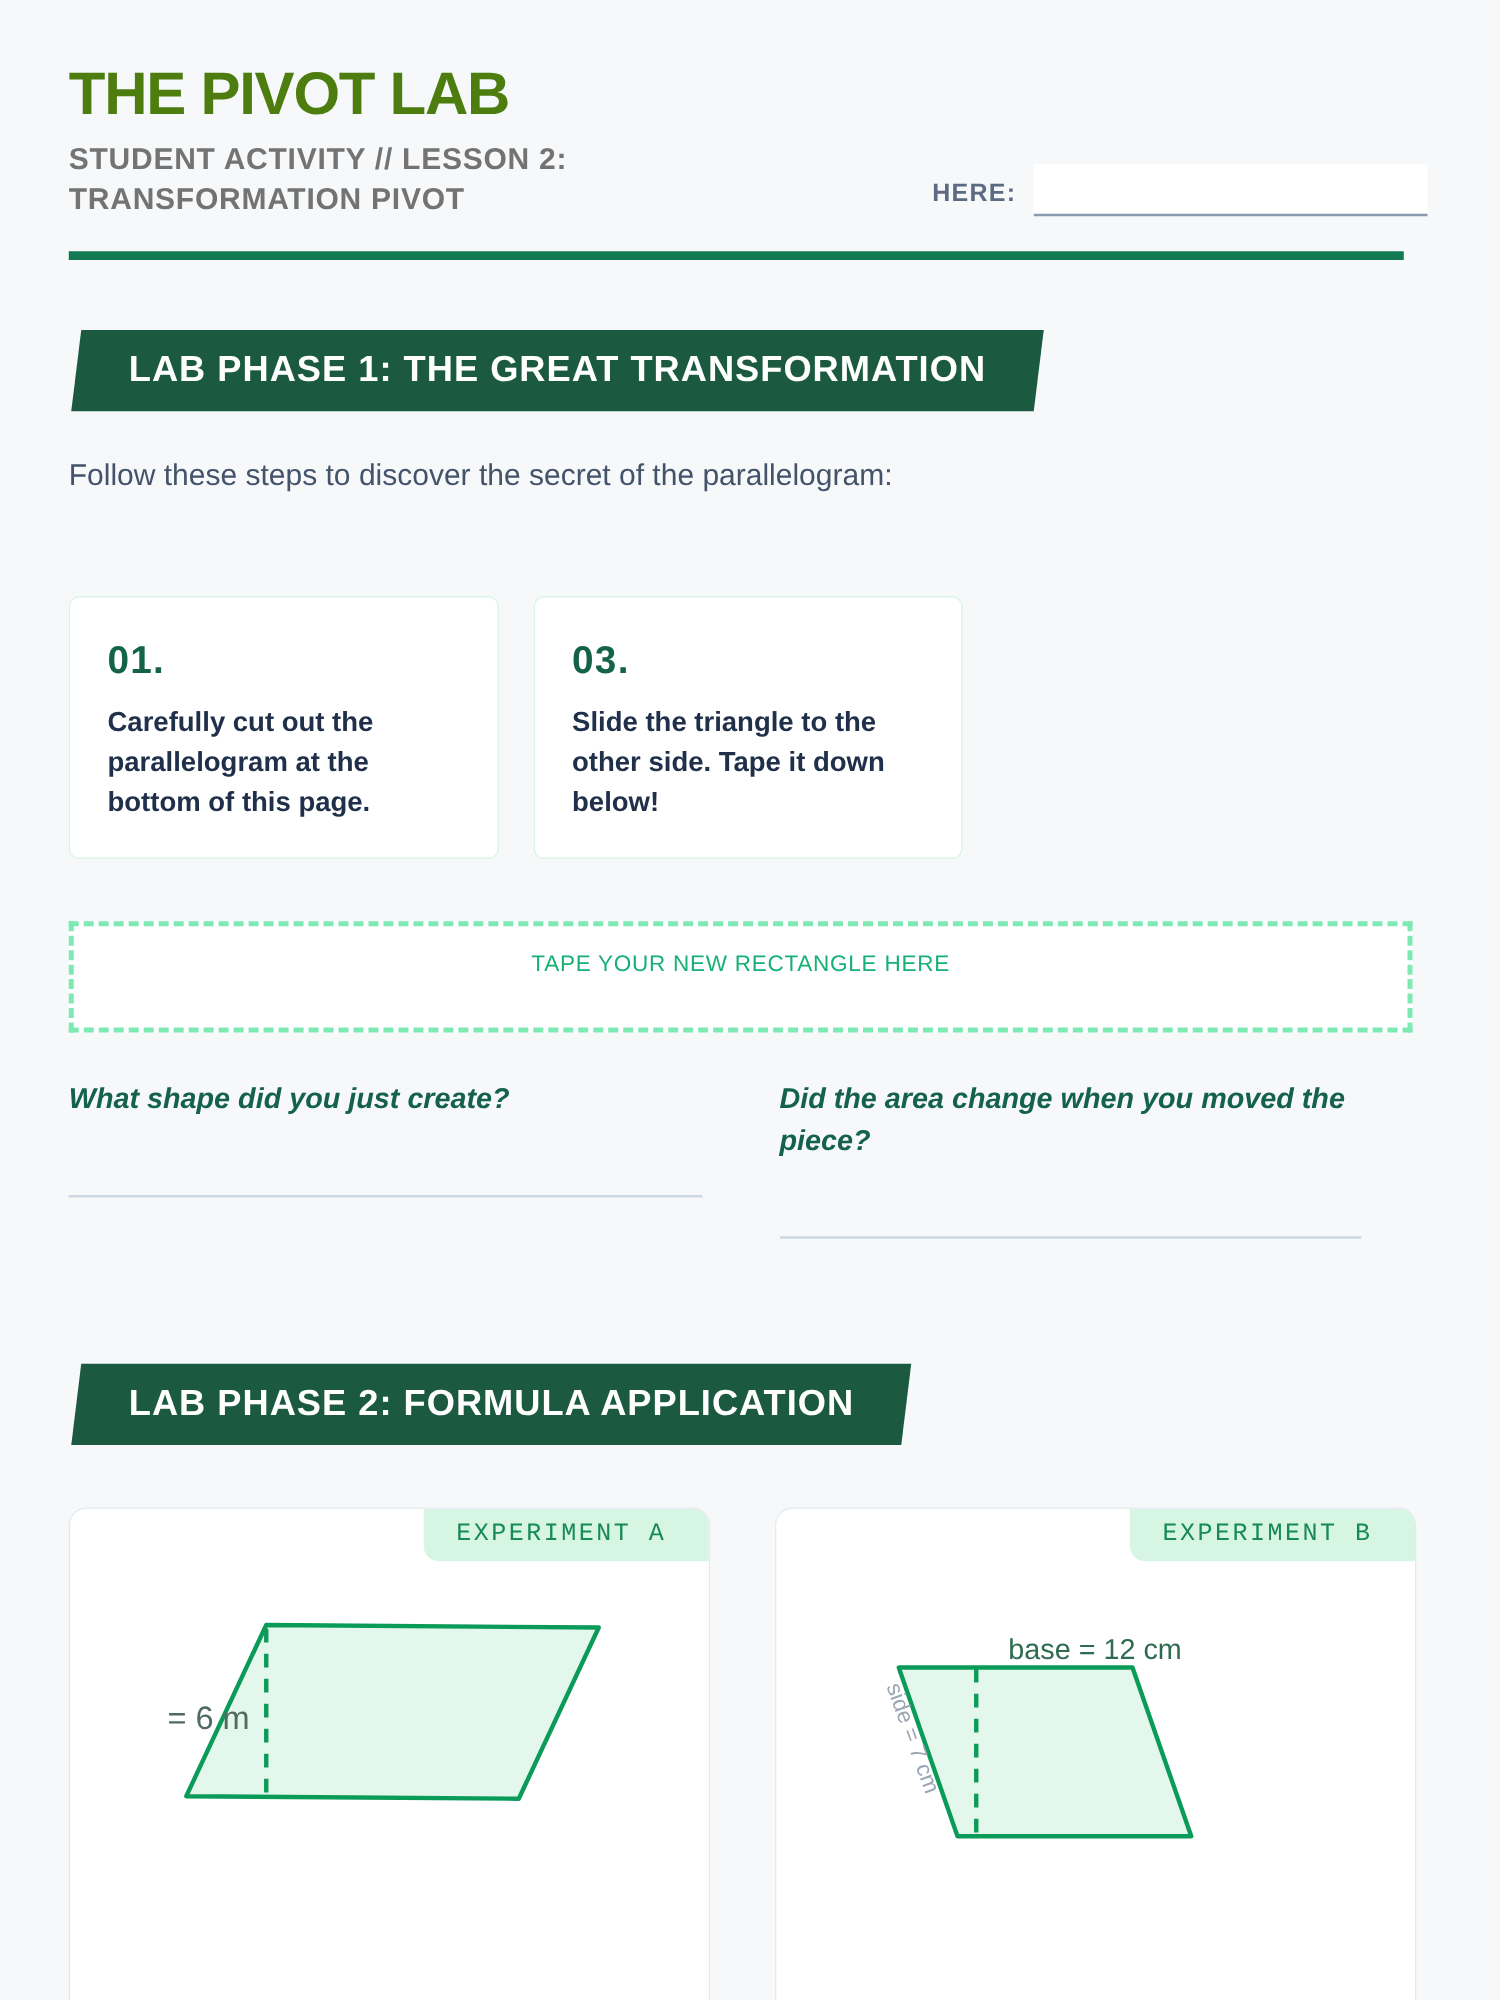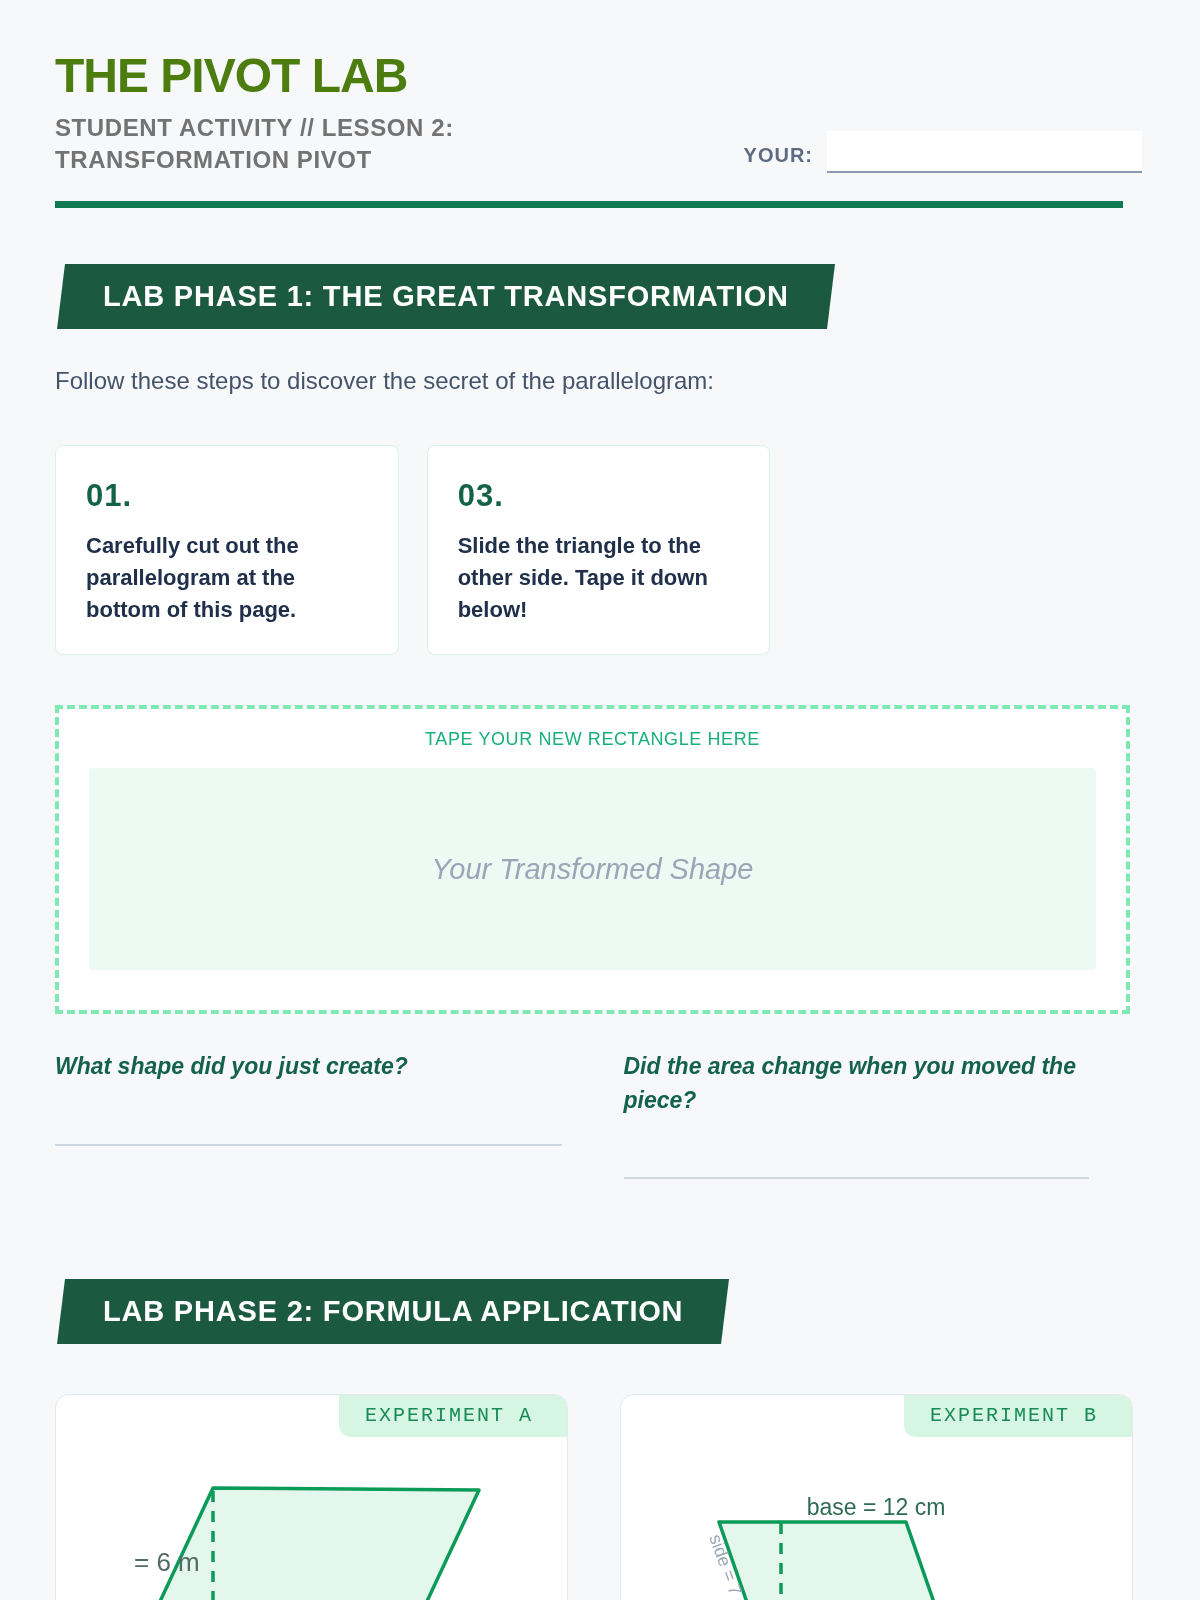--- a/index.html
+++ b/index.html
@@ -37,21 +37,21 @@
     font-size:29px; font-weight:800; letter-spacing:0.8px; }
   .banner1 { margin-top:56px; }
   .banner2 { margin-top:100px; }
 
   .intro { margin-top:38px; font-size:24px; color:#44536a; }
 
   
   .steps-grid { display:grid; grid-template-columns:1fr 1fr 1fr; column-gap:28px; margin-top:50px; }
   .step-card {
     background:#ffffff; border:1.5px solid #d6f5e3; border-radius:8px;
-    padding:32px 30px 18px 30px; min-height:210px;
+    padding:32px 30px 18px 30px; min-height:210px;margin-top:32px;
   }
   .step-num { color:#15624a; font-size:31px; font-weight:800; letter-spacing:1px; }
   .step-text { margin-top:16px; font-size:22px; font-weight:700; color:#20304b; line-height:1.45; }
   .hl { color:#17a86b; }
 
   
   .tape-box {
     margin-top:50px; width:1075px; background:#ffffff;
     border:4px dashed #7fe9b4; padding:20px 30px 40px 30px;
   }
@@ -88,21 +88,21 @@
 <div class="page">
 
   
   <h1 class="title">THE PIVOT LAB</h1>
   <div class="head-row">
     <div class="subtitle">
       <div>STUDENT ACTIVITY // LESSON 2:</div>
       <div>TRANSFORMATION PIVOT</div>
     </div>
     <div class="name-row">
-      <span class="name-label">YOUR:</span>
+      <span class="name-label">HERE:</span>
       <input class="name-input" type="text" value="" style="">
     </div>
   </div>
   <div class="header-rule"></div>
 
   
   <div class="banner banner1">
     <span>LAB PHASE 1: THE GREAT TRANSFORMATION</span>
   </div>
 
@@ -116,23 +116,20 @@
     </div>
     <div class="step-card">
       <div class="step-num">03.</div>
       <p class="step-text">Slide the triangle to the other side. Tape it down below!</p>
     </div>
   </div>
 
   
   <div class="tape-box">
     <div class="tape-label">TAPE YOUR NEW RECTANGLE HERE</div>
-    <div class="tape-inner">
-      <span class="tape-placeholder">Your Transformed Shape</span>
-    </div>
   </div>
 
   
   <div class="q-row">
     <div class="q-col-left">
       <div class="q-text">What shape did you just create?</div>
       <div class="answer-line"></div>
     </div>
     <div class="q-col-right">
       <div class="q-text">Did the area change when you moved the piece?</div>

